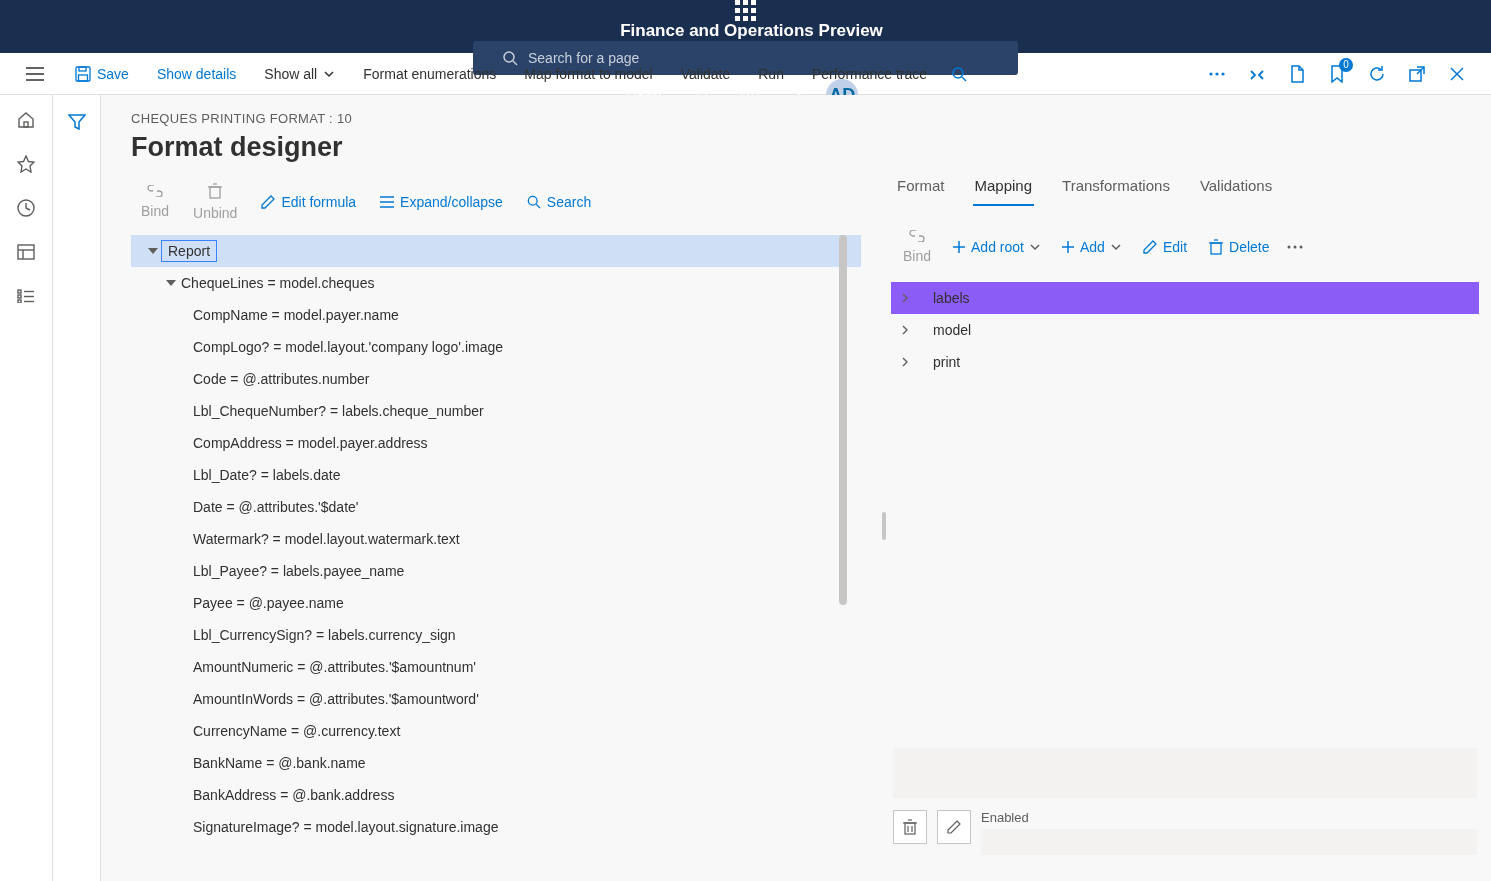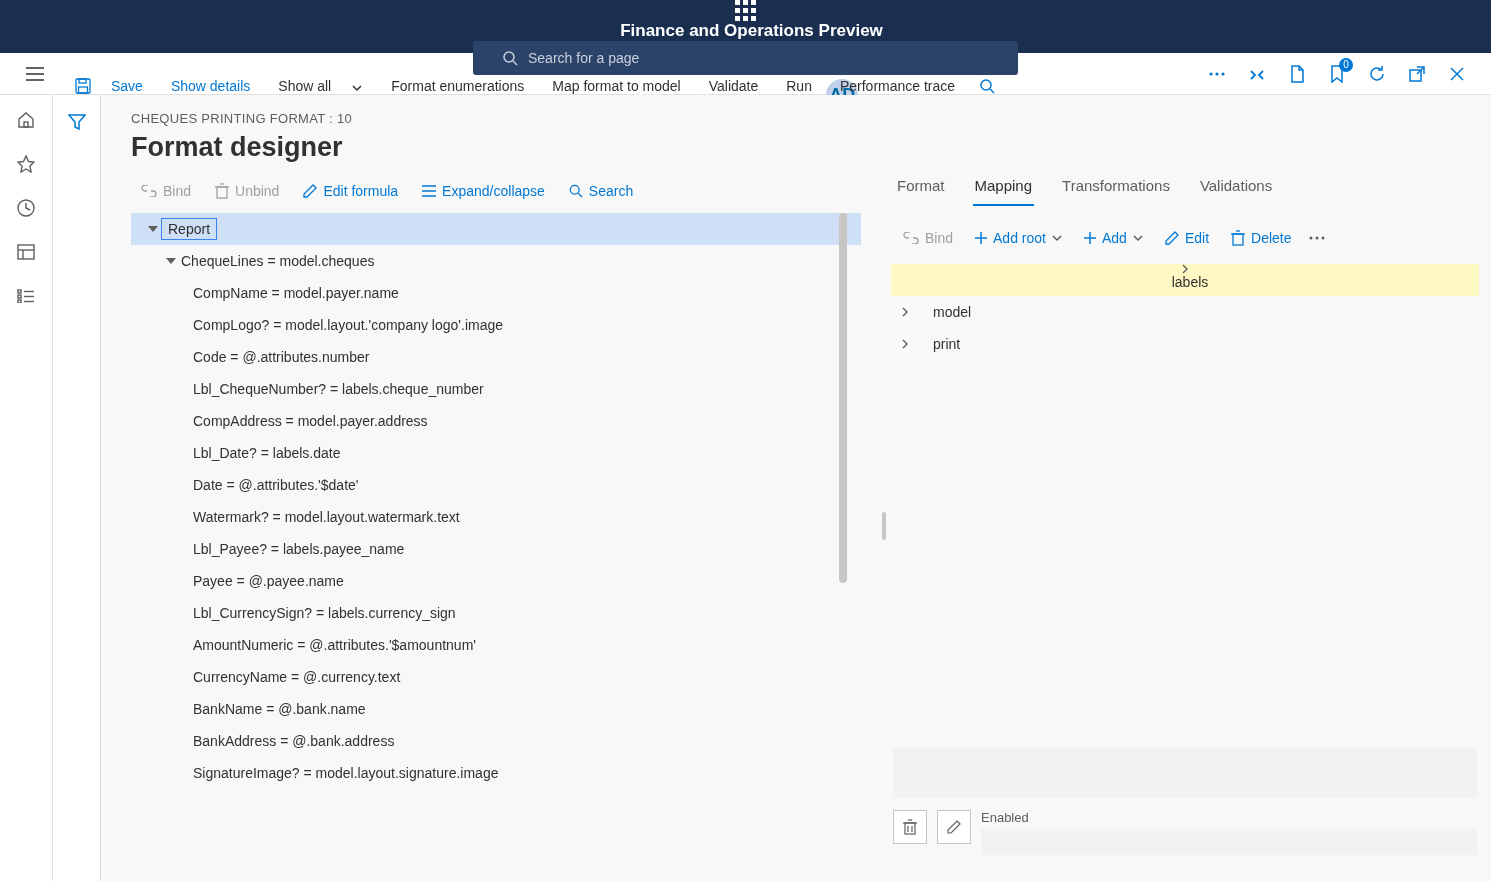--- a/index.html
+++ b/index.html
@@ -14,21 +14,21 @@
 .search-wrap { margin-left: auto; margin-right: auto; width: 545px; }
 .search-box { height: 34px; background: #2c4369; border-radius: 3px; display: flex; align-items: center; padding: 0 29px; color: #c8d0db; }
 .search-box svg { margin-right: 10px; flex-shrink:0; }
 .header-right { display: flex; align-items: center; gap: 8px; padding-right: 14px; }
 .hr-item { width: 40px; height: 40px; display: flex; align-items: center; justify-content: center; cursor: pointer; color:#fff; }
 .avatar { width: 32px; height: 32px; border-radius: 50%; background: #c0d0e8; color: #0369a1; display: flex; align-items: center; justify-content: center; font-weight: 600; font-size: 18px; }
 
 
 .command-bar { height: 42px; border-bottom: 1px solid #e1dfdd; display: flex; align-items: center; padding: 0 8px; }
 .left-rail { width: 53px; display: flex; align-items: center; justify-content: center; cursor: pointer; height: 42px; }
-.cmd-btn { display: flex; align-items: flex-end; gap: 20px; padding: 0 14px; height: 100%; cursor: pointer; color: #323130; }
+.cmd-btn { display: flex; align-items: center; gap: 6px; padding: 0 14px; height: 100%; cursor: pointer; color: #323130; }
 .cmd-btn.blue { color: #0078d4; }
 .cmd-btn svg { flex-shrink:0; }
 .cmd-spacer { flex: 1; }
 .cmd-right { display: flex; align-items: center; gap: 4px; padding-right: 8px; }
 .cmd-icon-btn { width: 36px; height: 36px; display: flex; align-items: center; justify-content: center; cursor: pointer; color: #0078d4; position: relative; }
 .badge { position:absolute; top:2px; right:2px; background:#0078d4; color:#fff; font-size:10px; border-radius:8px; min-width:14px; height:14px; display:flex; align-items:center; justify-content:center; padding:0 3px;}
 
 
 .body-row { display: flex; height: calc(100vh - 95px); }
 .left-nav { width: 53px; border-right: 1px solid #e1dfdd; display: flex; flex-direction: column; align-items: center; padding-top: 14px; gap: 22px; }
@@ -38,21 +38,21 @@
 .filter-col .nav-icon { color: #0078d4; }
 
 .main-area { flex: 1; display:flex; flex-direction:column; background:#f8f8f8; overflow:hidden;}
 .page-header-area { padding: 16px 30px 8px; }
 .breadcrumb { font-size: 13px; color: #605e5c; letter-spacing: .3px; }
 .page-title { font-size: 27px; font-weight: 600; margin-top: 6px; }
 
 .sub-toolbar { display:flex; align-items:center; gap:4px; padding: 8px 28px 10px; }
 .st-btn { display:flex; align-items:center; gap:6px; padding: 4px 10px; cursor:pointer; color:#323130; font-size:14px;}
 .st-btn.link { color:#0078d4; }
-.st-btn.disabled { color:#a19f9d; cursor:default;}
+.st-btn.disabled { color:#a19f9d; cursor:default;flex-direction:column;}
 
 .split { display:flex; flex:1; overflow:hidden; position:relative;}
 .left-pane { flex:1; overflow-y:auto; padding: 0 16px 30px 30px; position:relative;}
 .scrollbar-fake { position:absolute; right:14px; top:0; width:8px; height:370px; background:#c8c6c4; border-radius:4px;}
 .splitter-grip { width:14px; display:flex; align-items:center; justify-content:center;}
 .grip-mark { width:4px; height:28px; background:#c8c6c4; border-radius:2px;}
 .right-pane { width:600px; display:flex; flex-direction:column; overflow:hidden; padding-right:12px;}
 
 
 .tree-row { display:flex; align-items:center; height:32px; }
@@ -66,21 +66,21 @@
 
 
 .tabs { display:flex; gap:26px; padding: 0 4px 10px; border-bottom:0; }
 .tab { padding: 6px 2px 10px; cursor:pointer; color:#605e5c; font-size:15px;}
 .tab.active { color:#323130; border-bottom:2px solid #0078d4; font-weight:400;}
 
 .right-toolbar { display:flex; align-items:center; gap:2px; padding: 10px 2px; }
 
 .ds-tree { margin-top:4px; }
 .ds-row { display:flex; align-items:center; height:32px; padding-left:10px; cursor:pointer;}
-.ds-row.selected { background:#fef9c3;flex-direction:column; }
+.ds-row.selected { background:#8b5cf6; }
 .ds-caret { width:18px; color:#605e5c; display:flex; align-items:center;}
 
 .right-bottom { margin-top:auto; padding: 8px 2px 12px; }
 .empty-field { background:#f3f2f1; height:50px; margin-bottom:12px;}
 .prop-row { display:flex; align-items:flex-start; gap:10px; margin-bottom:14px;}
 .icon-square { width:34px; height:34px; border:1px solid #c8c6c4; display:flex; align-items:center; justify-content:center; cursor:pointer; background:#fff;}
 .prop-body { flex:1; }
 .prop-label { font-size:13px; color:#605e5c; margin-bottom:4px;}
 .prop-input { width:100%; height:26px; background:#f3f2f1; border:none;}
 
@@ -379,20 +379,23 @@
               <div class="tree-row indent-3">
                 <span class="node-label">Payee = @.payee.name</span>
               </div>
               <div class="tree-row indent-3">
                 <span class="node-label">Lbl_CurrencySign? = labels.currency_sign</span>
               </div>
               <div class="tree-row indent-3">
                 <span class="node-label">AmountNumeric = @.attributes.'$amountnum'</span>
               </div>
               <div class="tree-row indent-3">
+                <span class="node-label">AmountInWords = @.attributes.'$amountword'</span>
+              </div>
+              <div class="tree-row indent-3">
                 <span class="node-label">CurrencyName = @.currency.text</span>
               </div>
               <div class="tree-row indent-3">
                 <span class="node-label">BankName = @.bank.name</span>
               </div>
               <div class="tree-row indent-3">
                 <span class="node-label">BankAddress = @.bank.address</span>
               </div>
               <div class="tree-row indent-3">
                 <span class="node-label">SignatureImage? = model.layout.signature.image</span>

